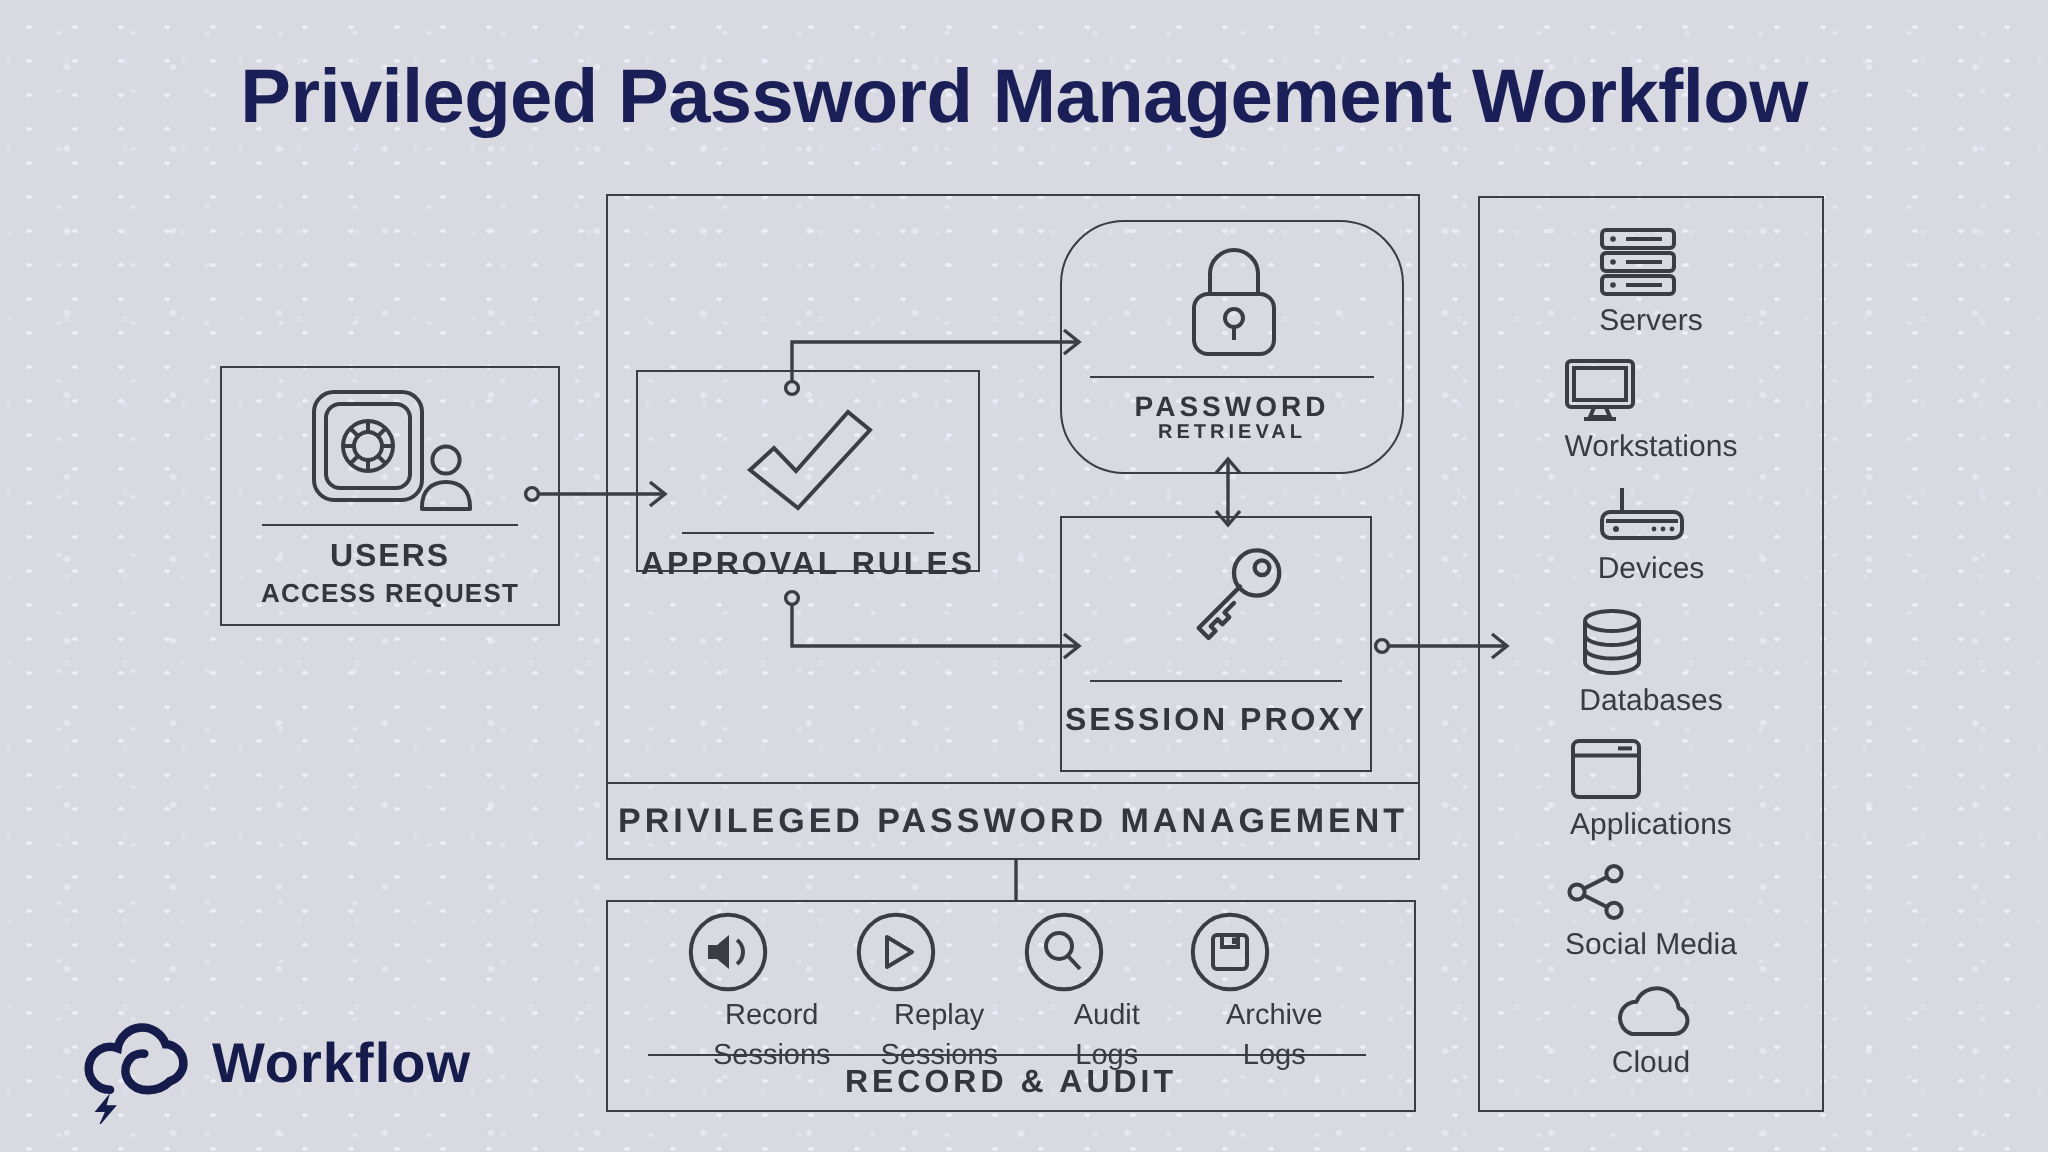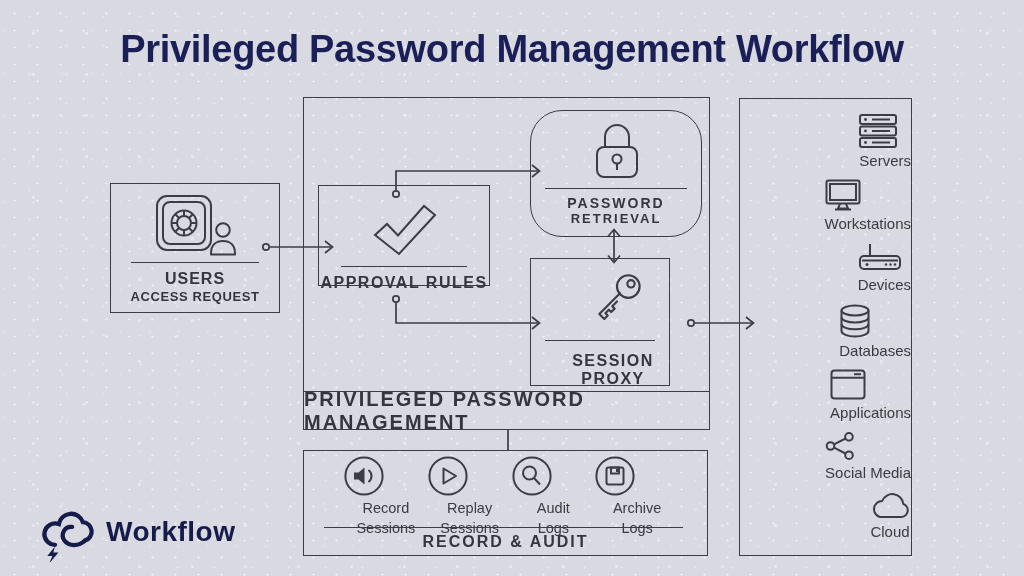--- a/index.html
+++ b/index.html
@@ -30,52 +30,52 @@
   .users-box{left:110px;top:183px;width:170px;height:130px;}
   .users-box .safe{position:absolute;left:44px;top:10px;}
   .users-box .person{position:absolute;left:98px;top:38px;}
   .users-box .sep{left:20px;right:20px;top:78px;}
   .users-line1{top:86px;font-size:16px;letter-spacing:1px;}
   .users-line2{top:105px;font-size:13px;letter-spacing:.6px;}
 
   
   .center-box{left:303px;top:97px;width:407px;height:333px;}
   .ppm-band{position:absolute;left:0;right:0;bottom:0;height:37px;border-top:1.6px solid #3c3c45;display:flex;align-items:center;justify-content:center;}
-  .ppm-band div{font-size:20px;font-weight:700;letter-spacing:2px;color:#35353f;}
+  .ppm-band div{font-size:17px;font-weight:700;letter-spacing:2px;color:#35353f;}
 
   
   .approval-box{left:318px;top:185px;width:172px;height:101px;}
   .approval-box .check{position:absolute;left:54px;top:18px;}
   .approval-box .sep{left:22px;right:22px;top:80px;}
   .approval-label{top:88px;font-size:16px;letter-spacing:1.5px;}
 
   
   .password-box{left:530px;top:110px;width:172px;height:127px;border-radius:32px;}
   .password-box .lock{position:absolute;left:63px;top:8px;}
   .password-box .sep{left:14px;right:14px;top:77px;}
   .pw-line1{top:84px;font-size:14px;letter-spacing:2px;}
-  .pw-line2{top:100px;font-size:13px;letter-spacing:2px;}
-
-  
-  .session-box{left:530px;top:258px;width:140px;height:128px;padding-left:13px;}
+  .pw-line2{top:100px;font-size:10px;letter-spacing:2px;}
+
+  
+  .session-box{left:530px;top:258px;width:156px;height:128px;}
   .session-box .key{position:absolute;left:58px;top:12px;}
   .session-box .sep{left:14px;right:14px;top:81px;}
   .session-label{top:93px;font-size:16px;letter-spacing:1.5px;}
 
   
   .record-box{left:303px;top:450px;width:405px;height:106px;}
   .record-items{position:absolute;left:40px;right:28px;top:5px;display:flex;justify-content:space-between;}
   .record-item{width:84px;text-align:center;color:#3a3a42;}
   .record-item .glyph{margin:0 auto;}
   .record-item .t{font-size:14.5px;line-height:15px;margin-top:5px;}
   .record-box .sep{left:20px;right:24px;top:76px;}
   .record-label{top:82px;font-size:16px;letter-spacing:2px;}
 
   
-  .targets-box{left:739px;top:98px;width:173px;height:458px;display:flex;flex-direction:column;justify-content:space-evenly;align-items:flex-end;padding:4px 0;}
+  .targets-box{left:739px;top:98px;width:173px;height:458px;display:flex;flex-direction:column;justify-content:space-evenly;align-items:center;padding:4px 0;}
   .target-item{text-align:center;color:#3a3a42;}
   .target-item .glyph{margin:0 auto;}
   .target-item .t{font-size:15px;margin-top:4px;}
 
   
   .logo{position:absolute;left:36px;top:502px;display:flex;align-items:center;}
   .logo-text{font-size:28px;font-weight:700;color:#151b4a;letter-spacing:.5px;margin-left:8px;}
 
   .connectors{position:absolute;left:0;top:0;pointer-events:none;}
 </style>

